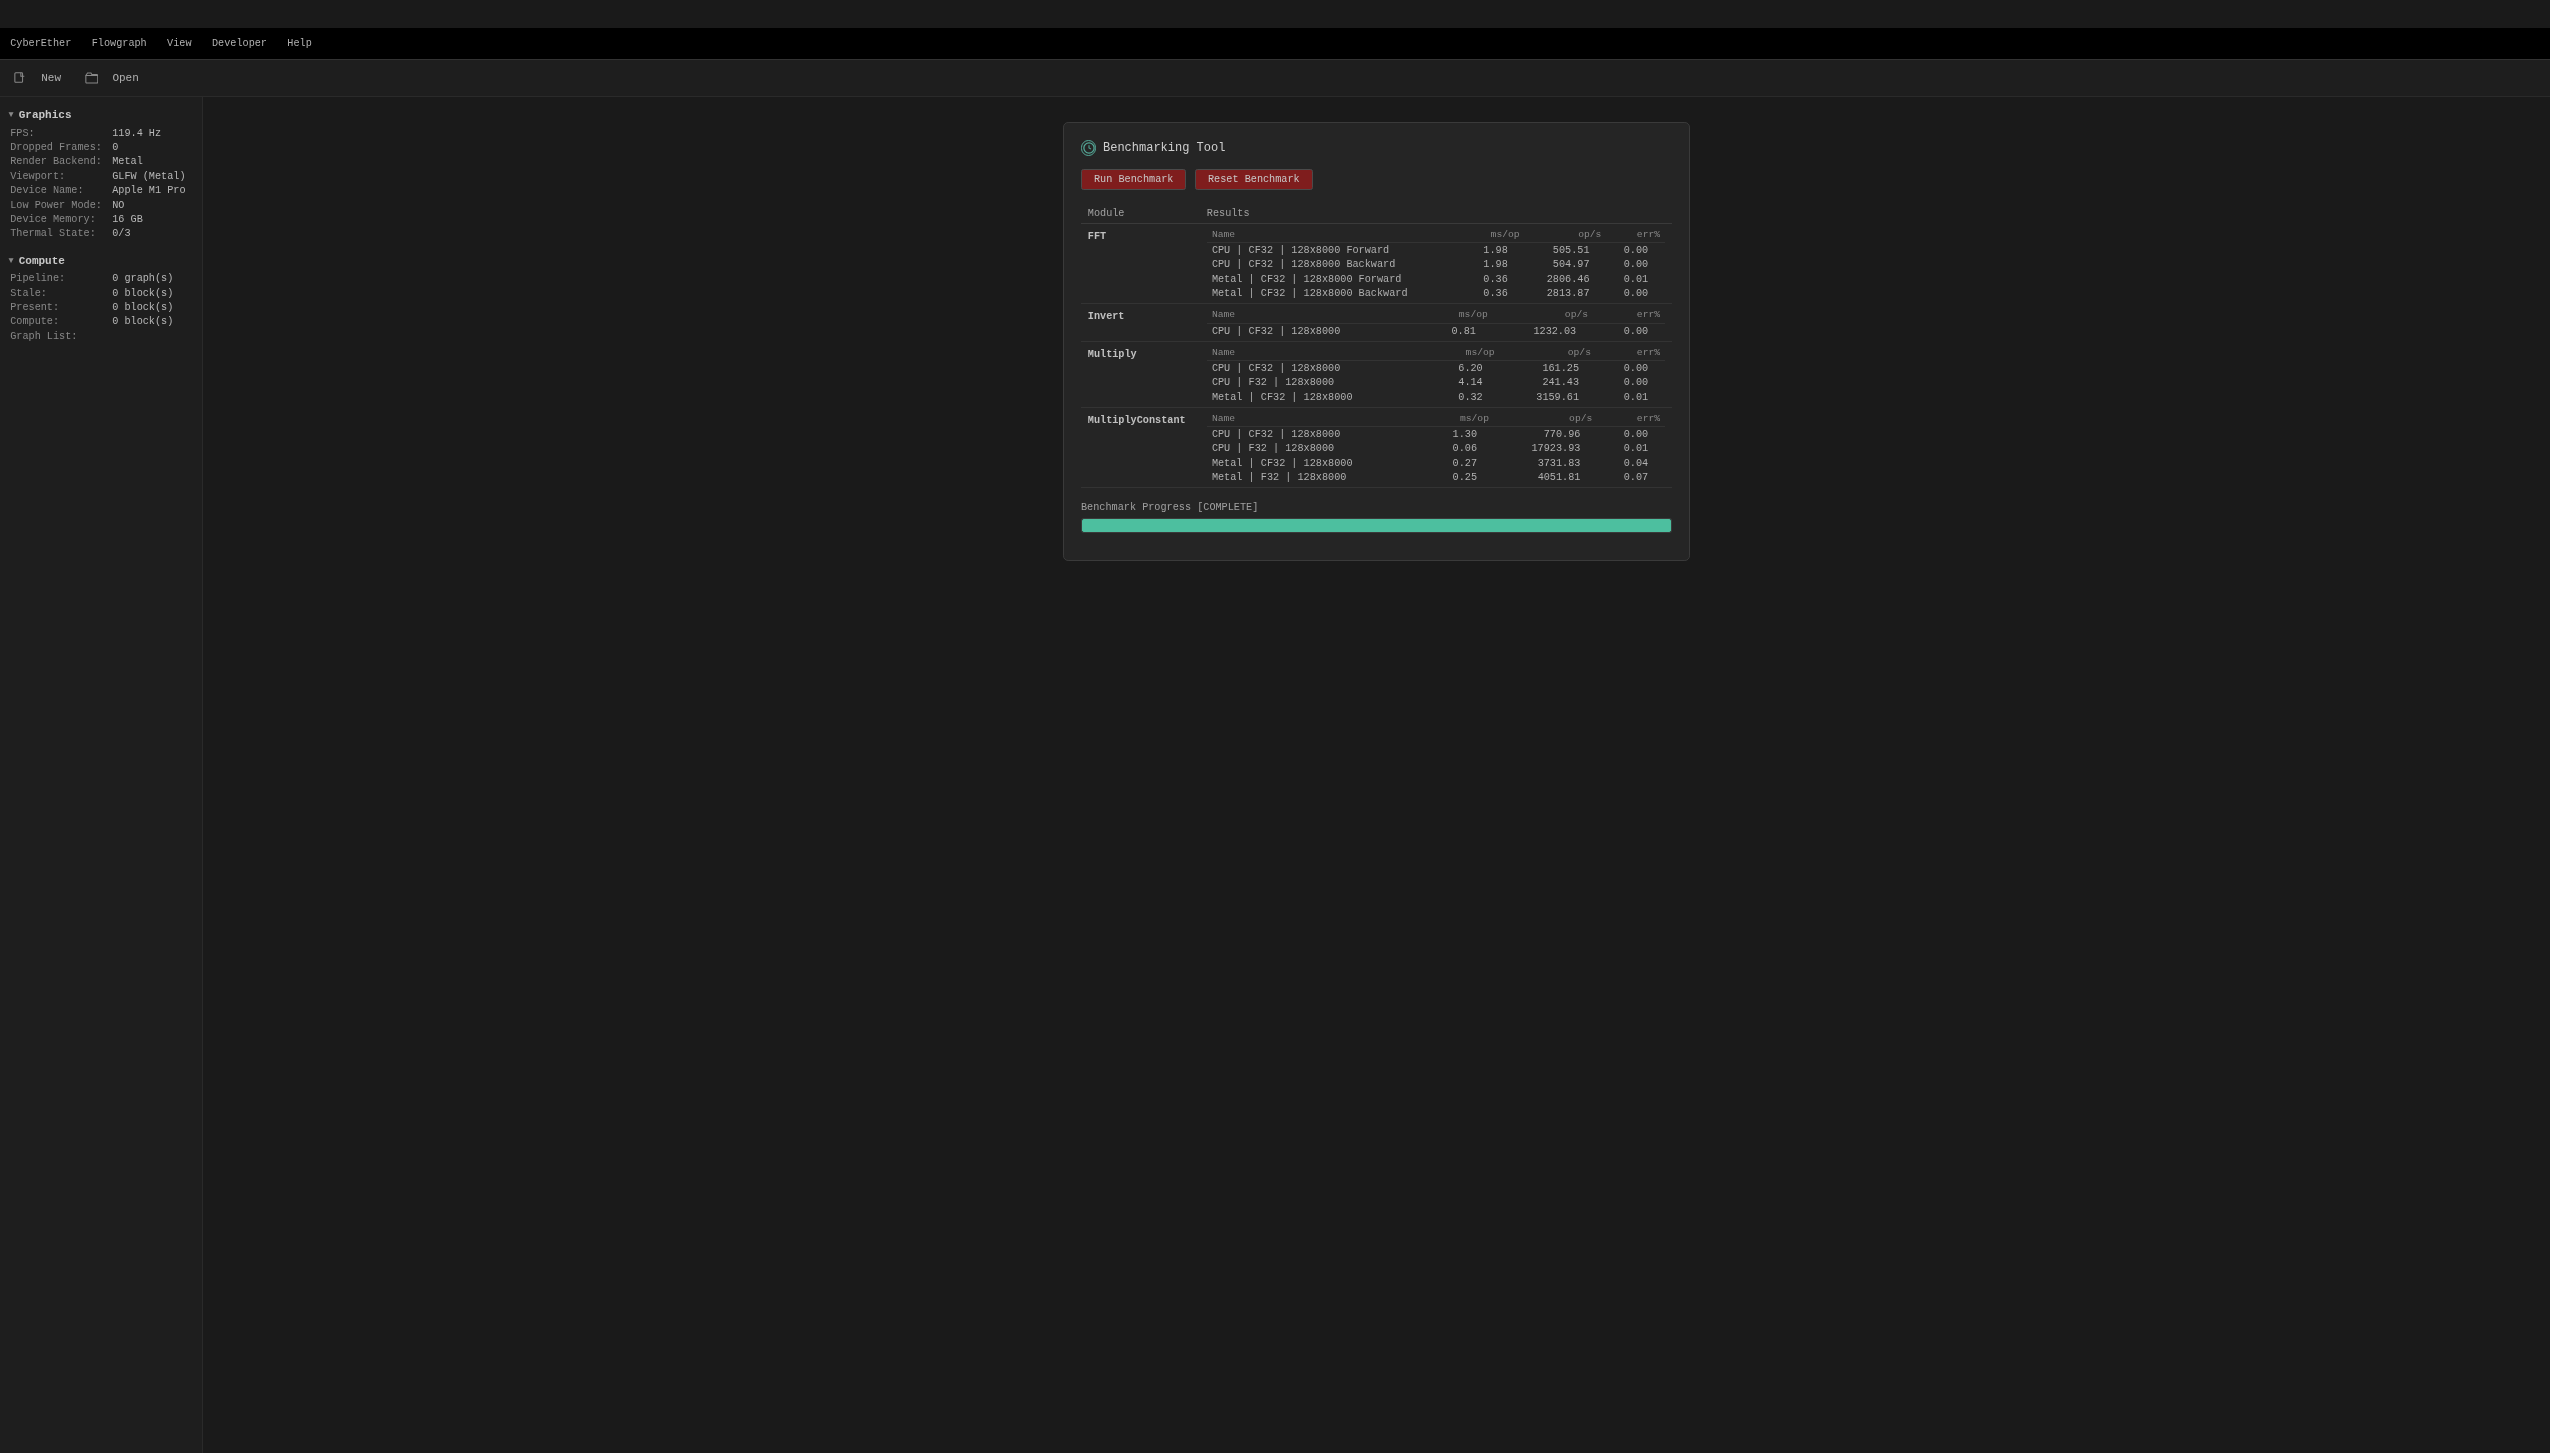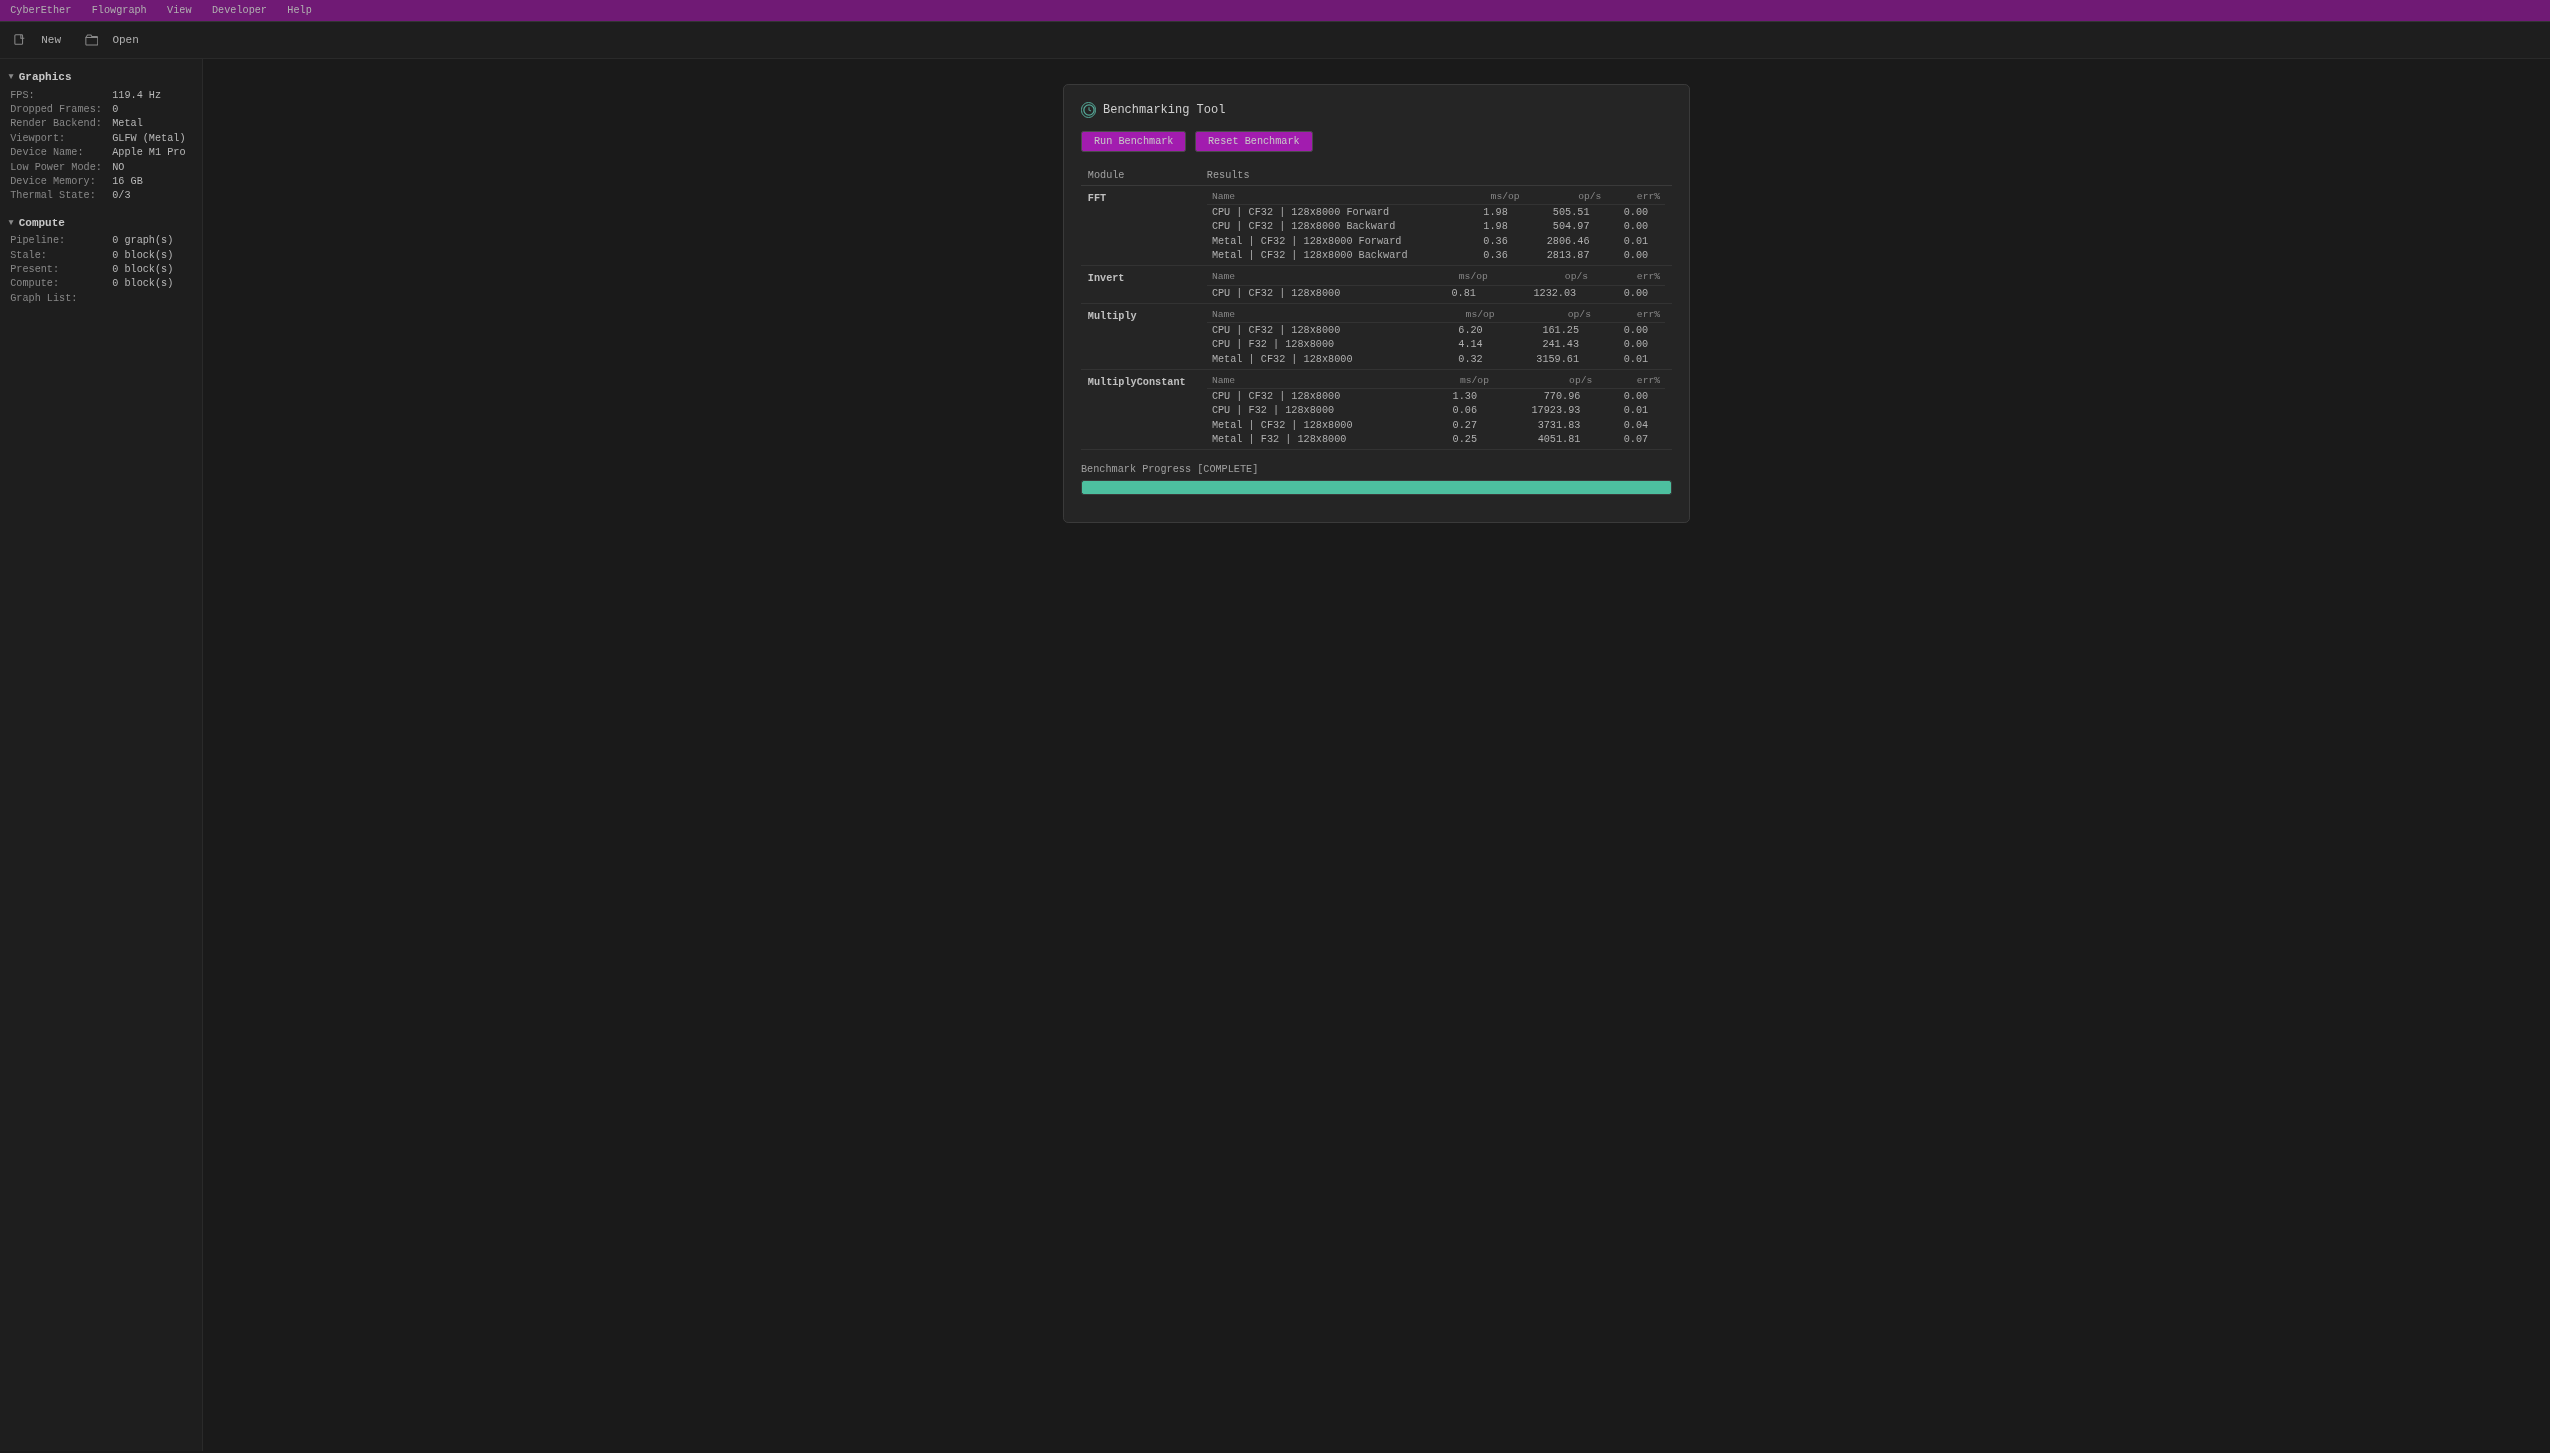--- a/index.html
+++ b/index.html
@@ -9,25 +9,26 @@
       font-family: 'Courier New', Courier, monospace;
       font-size: 11px;
       height: 100vh;
       overflow: hidden;
     }
 
     
     #menubar {
       display: flex;
       align-items: center;
-      background: #701a75;
+      background: #000000;
       padding: 3.4px 6.8px;
       gap: 13.6px;
       border-bottom: 0.8px solid #333;
-      height: 22px;
+      height: 32px;
+      margin-top: 28px;
     }
     .menu-item {
       color: #b0b0b0;
       font-size: 10.2px;
       cursor: pointer;
       padding: 1.7px 3.4px;
     }
 
     
     #toolbar {
@@ -149,21 +150,21 @@
       margin-bottom: 12px;
       line-height: 1.6;
     }
 
     .dialog-buttons {
       display: flex;
       gap: 8.5px;
       margin-bottom: 13.6px;
     }
     .dialog-btn {
-      background: #a21caf;
+      background: #7f1d1d;
       border: 0.8px solid #4a4a4a;
       color: #c8c8c8;
       padding: 4.2px 12px;
       font-family: 'Courier New', Courier, monospace;
       font-size: 10.2px;
       cursor: pointer;
       border-radius: 2.5px;
     }
 
     

